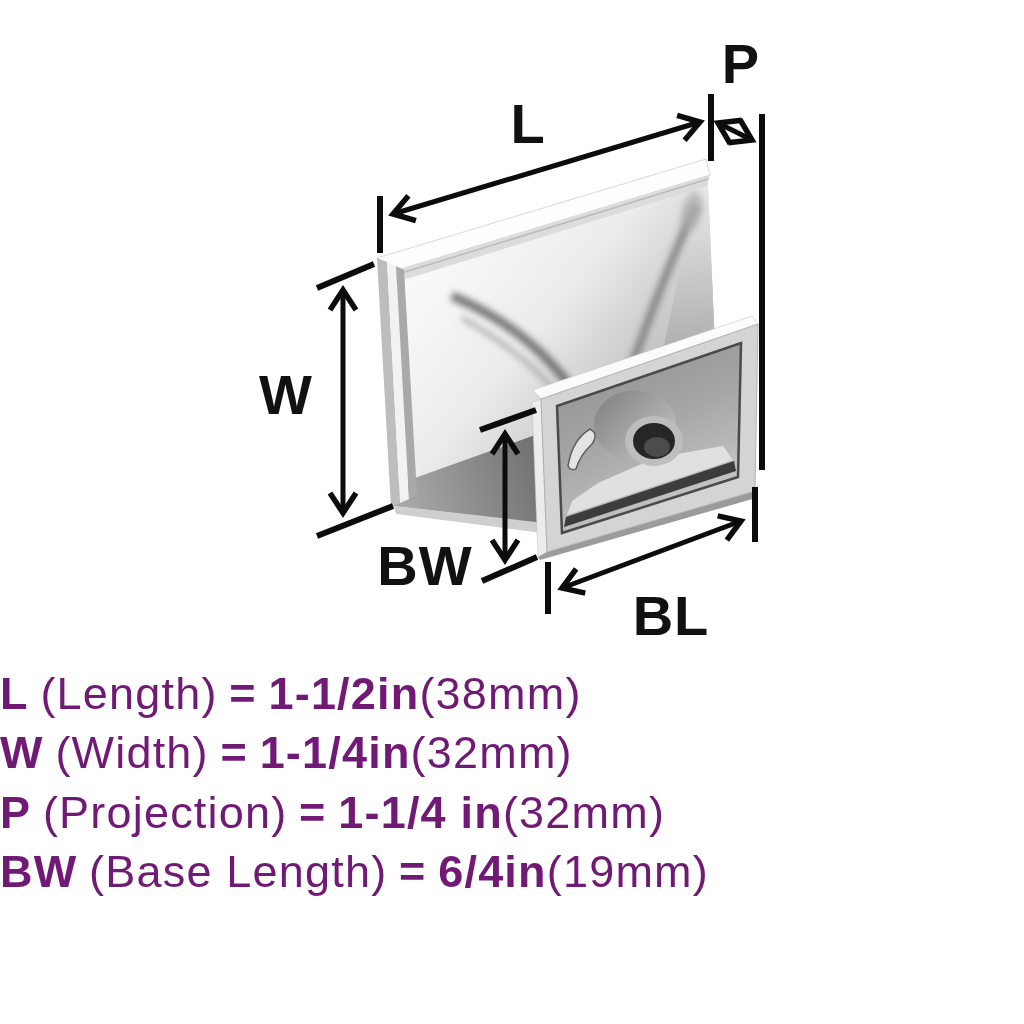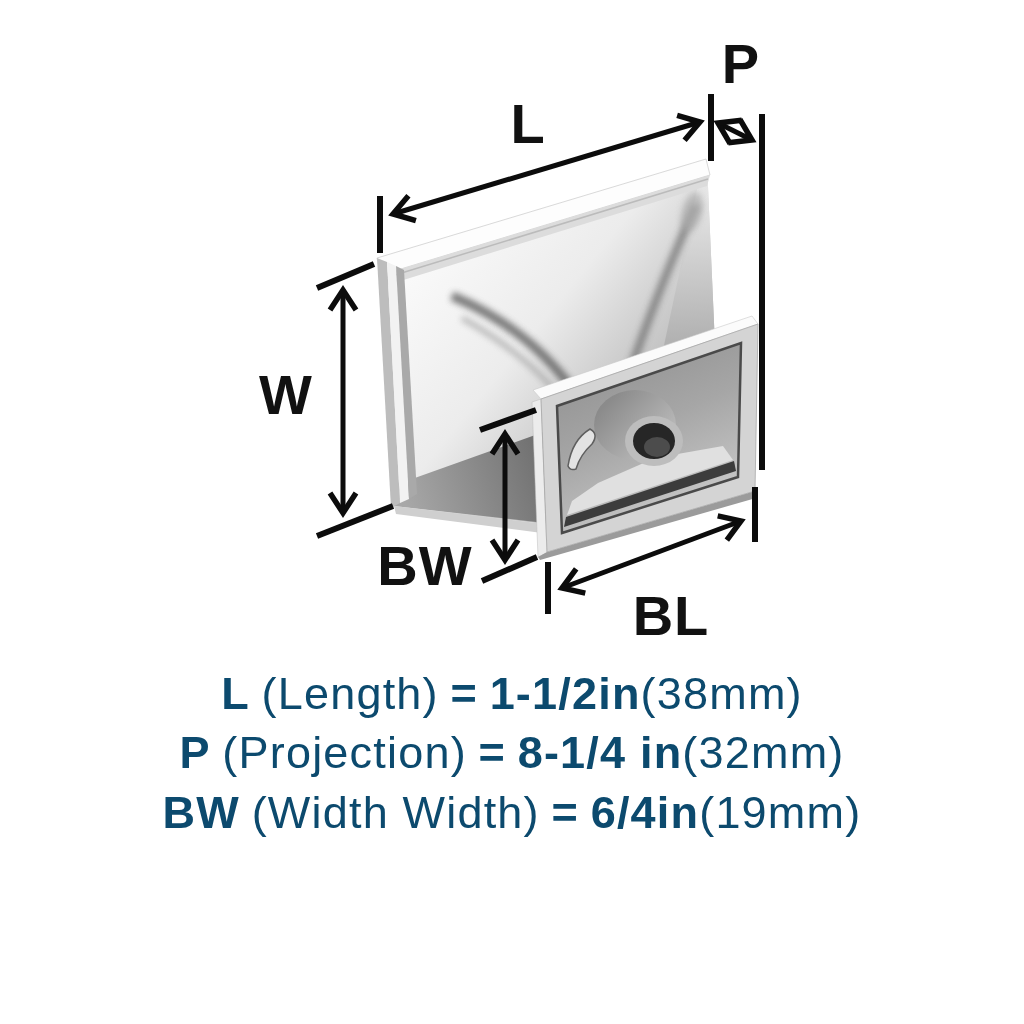--- a/index.html
+++ b/index.html
@@ -10,21 +10,21 @@
   }
   svg { display:block; }
   .dim-line  { stroke:#0c0c0c; stroke-width:5; fill:none; }
   .dim-tick  { stroke:#0c0c0c; stroke-width:6; fill:none; }
   .dim-label {
     fill:#111111; font-family:"Liberation Sans","DejaVu Sans",sans-serif;
     font-weight:700; font-size:56px; letter-spacing:1px; text-anchor:middle;
   }
   .specs {
     position:absolute; left:0; top:664px; width:1024px;
-    text-align:center; color:#0c4a6e;
+    text-align:left; color:#701a75;
     font-size:45px; letter-spacing:1.2px;
   }
   .spec-line { height:59.3px; line-height:59.3px; white-space:nowrap; }
   .b { font-weight:700; }
   .sp { margin-left:0.26em; }
 </style>
 </head>
 <body>
 
 <div class="stage">
@@ -143,19 +143,22 @@
       <text class="dim-label" x="425" y="585">BW</text>
       <text class="dim-label" x="671" y="635">BL</text>
     </g>
   </svg>
 
   <div class="specs">
     <div class="spec-line">
       <span class="b">L</span><span class="sp">(Length)</span><span class="b sp">=</span><span class="b sp">1-1/2in</span><span>(38mm)</span>
     </div>
     <div class="spec-line">
-      <span class="b">P</span><span class="sp">(Projection)</span><span class="b sp">=</span><span class="b sp">8-1/4 in</span><span>(32mm)</span>
+      <span class="b">W</span><span class="sp">(Width)</span><span class="b sp">=</span><span class="b sp">1-1/4in</span><span>(32mm)</span>
     </div>
     <div class="spec-line">
-      <span class="b">BW</span><span class="sp">(Width Width)</span><span class="b sp">=</span><span class="b sp">6/4in</span><span>(19mm)</span>
+      <span class="b">P</span><span class="sp">(Projection)</span><span class="b sp">=</span><span class="b sp">1-1/4 in</span><span>(32mm)</span>
+    </div>
+    <div class="spec-line">
+      <span class="b">BW</span><span class="sp">(Base Length)</span><span class="b sp">=</span><span class="b sp">6/4in</span><span>(19mm)</span>
     </div>
   </div>
 </div>
 
 </body></html>

